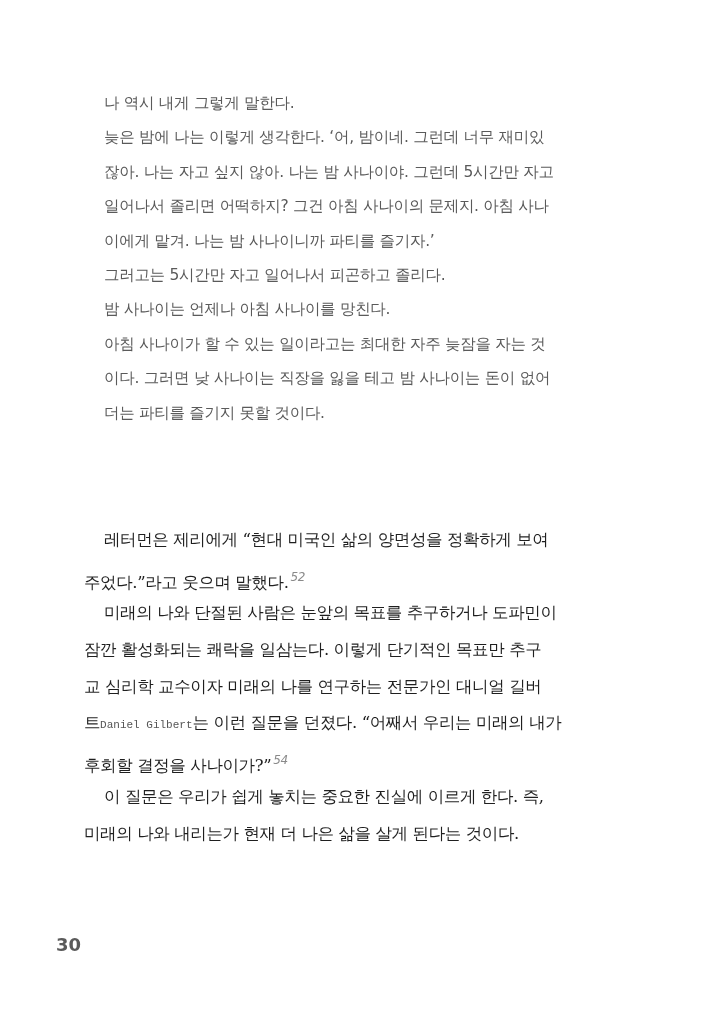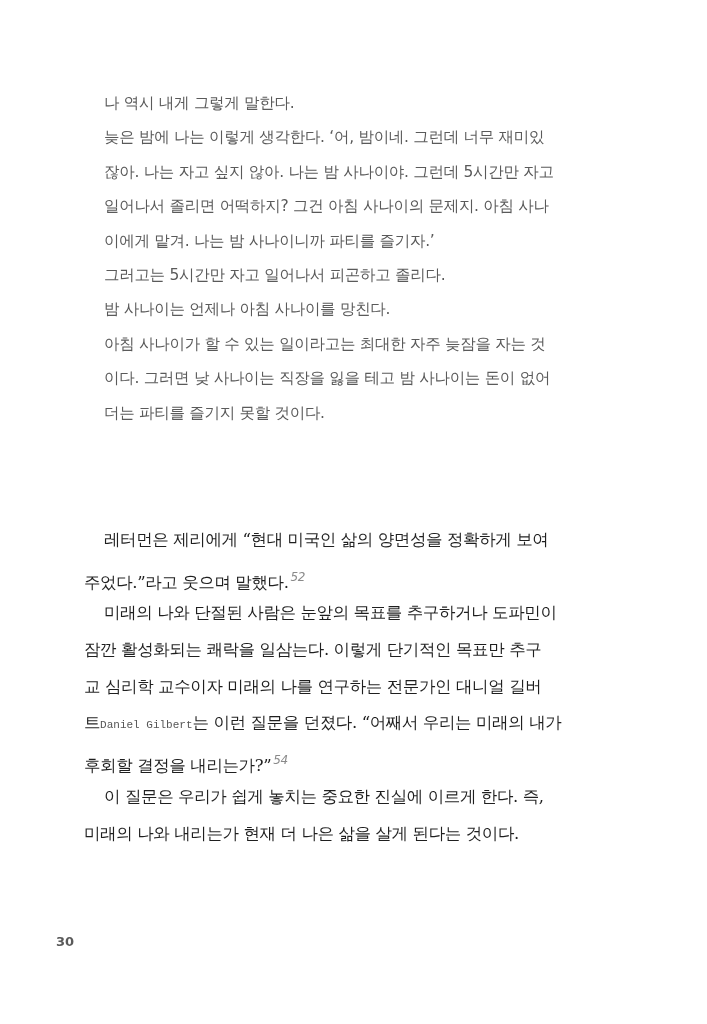--- a/index.html
+++ b/index.html
@@ -66,21 +66,21 @@
       font-size: 11px;
       color: #555555;
       letter-spacing: 0;
     }
     .page-number {
       position: absolute;
       left: 56px;
       top: 934px;
       font-family: "DejaVu Sans", sans-serif;
       font-weight: bold;
-      font-size: 13px;
+      font-size: 18px;
       color: #5a5a5a;
     }
   </style>
 </head>
 <body>
 
 <div class="page">
 
   <div class="quote-block">
     <div class="quote-line">나 역시 내게 그렇게 말한다.</div>
@@ -100,21 +100,21 @@
     <div class="body-line">
       <span>주었다.”라고 웃으며 말했다.</span><span class="fn">52</span>
     </div>
     <div class="body-line indent">미래의 나와 단절된 사람은 눈앞의 목표를 추구하거나 도파민이</div>
     <div class="body-line">잠깐 활성화되는 쾌락을 일삼는다. 이렇게 단기적인 목표만 추구</div>
     <div class="body-line">교 심리학 교수이자 미래의 나를 연구하는 전문가인 대니얼 길버</div>
     <div class="body-line">
       <span>트</span><span class="latin">Daniel Gilbert</span><span>는 이런 질문을 던졌다. “어째서 우리는 미래의 내가</span>
     </div>
     <div class="body-line">
-      <span>후회할 결정을 내리는가?”</span><span class="fn">54</span>
+      <span>후회할 결정을 사나이가?”</span><span class="fn">54</span>
     </div>
     <div class="body-line indent">이 질문은 우리가 쉽게 놓치는 중요한 진실에 이르게 한다. 즉,</div>
     <div class="body-line">미래의 나와 내리는가 현재 더 나은 삶을 살게 된다는 것이다.</div>
   </div>
 
   <div class="page-number">30</div>
 
 </div>
 
 </body></html>

